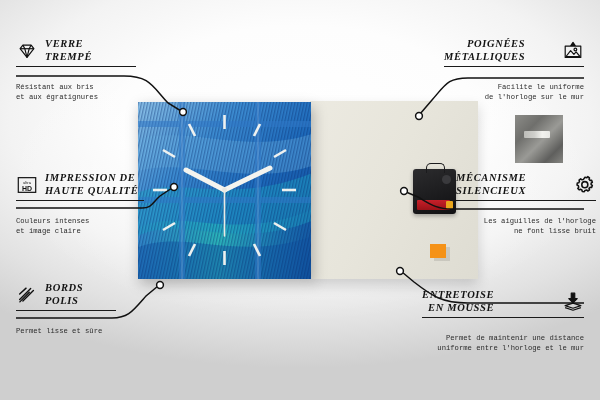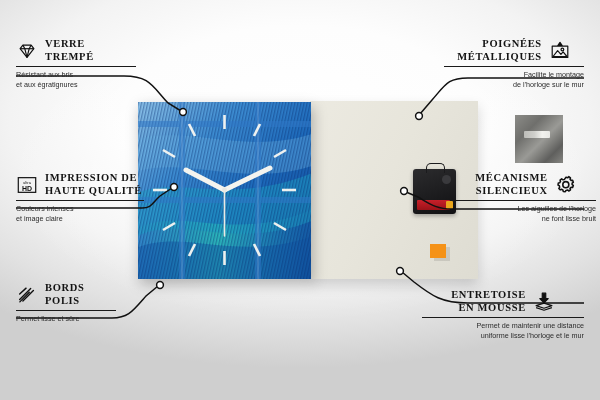--- a/index.html
+++ b/index.html
@@ -15,34 +15,35 @@
   }
   #stage::after{
     content:"";position:absolute;inset:0;pointer-events:none;
     background:radial-gradient(ellipse 70% 55% at 50% 42%, rgba(255,255,255,.85) 0%, rgba(255,255,255,0) 70%);
   }
   .svglayer{position:absolute;left:0;top:0;width:600px;height:400px;}
 
   
   .feat{position:absolute;z-index:5;}
   .feat .row{display:flex;align-items:center;gap:7px;}
-  .feat.right .row{justify-content:center;}
+  .feat.right .row{justify-content:space-between;}
   .ttl{
     font-family:"Liberation Serif",serif;
     font-weight:bold;color:#131313;
     font-size:10.5px;line-height:12.5px;
     letter-spacing:.65px;text-transform:uppercase;
     white-space:pre-line;
+    font-style:italic;
   }
   .feat.right .ttl{text-align:right;}
   .rule{height:1.3px;background:#1a1a1a;margin-top:3px;}
   .sub{
-    font-family:Liberation Sans, sans-serif;
+    font-family:Liberation Mono, monospace;
     font-size:7.2px;line-height:9.2px;color:#2b2b2b;
-    margin-top:3px;white-space:pre-line;
+    margin-top:16px;white-space:pre-line;
   }
   .feat.right .sub{text-align:right;}
   .ico{width:22px;height:22px;flex:0 0 22px;display:block;}
 
   
   #product{position:absolute;left:138px;top:101px;width:340px;height:178px;z-index:3;}
   #backpanel{
     position:absolute;left:172px;top:0;width:168px;height:178px;
     background:linear-gradient(118deg,#eceae1 0%,#e7e5db 45%,#dedcd2 100%);
     box-shadow:0 6px 12px rgba(0,0,0,.16);
@@ -248,21 +249,21 @@
       <svg class="ico" viewBox="0 0 24 24">
         <g fill="none" stroke="#111" stroke-width="1.3" stroke-linejoin="round">
           <path d="M12 2.6 L9.6 6 L14.4 6 Z" fill="#111"></path>
           <rect x="3.5" y="6.6" width="17" height="12.4"></rect>
           <path d="M4.4 18 L9.4 11.6 L13 15.6 L15.4 13 L19.6 18 Z" fill="none"></path>
           <circle cx="14.6" cy="10.4" r="1.5"></circle>
         </g>
       </svg>
     </div>
     <div class="rule" style="width:140px;"></div>
-    <div class="sub">Facilite le montage
+    <div class="sub">Facilite le uniforme
 de l'horloge sur le mur</div>
   </div>
 
   <div class="feat right" id="f5" style="right:4px;top:172px;width:140px;">
     <div class="row">
       <div class="ttl">MÉCANISME
 SILENCIEUX</div>
       <svg class="ico" viewBox="0 0 24 24">
         <g fill="none" stroke="#111" stroke-width="1.7" stroke-linejoin="round">
           <path d="M12 3.6 L14 4.1 L15 2.9 L16.9 4.3 L16.4 5.8 L17.6 7 L19.2 6.8 L20 9 L18.7 9.9
@@ -286,16 +287,16 @@
       <svg class="ico" viewBox="0 0 24 24">
         <g fill="none" stroke="#111" stroke-width="1.3" stroke-linejoin="round">
           <path d="M10.1 2.4 L13.9 2.4 L13.9 8.4 L16.6 8.4 L12 13 L7.4 8.4 L10.1 8.4 Z" fill="#111"></path>
           <path d="M12 13.2 L20.6 16 L12 18.8 L3.4 16 Z"></path>
           <path d="M3.4 18.2 L12 21 L20.6 18.2"></path>
         </g>
       </svg>
     </div>
     <div class="rule" style="width:162px;"></div>
     <div class="sub">Permet de maintenir une distance
-uniforme lisse l'horloge et le mur</div>
+uniforme entre l'horloge et le mur</div>
   </div>
 
 </div>
 
 </body></html>

